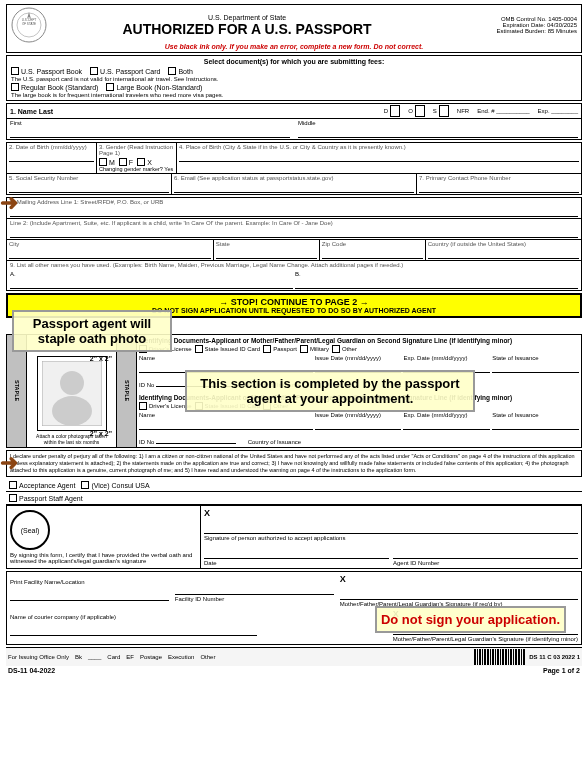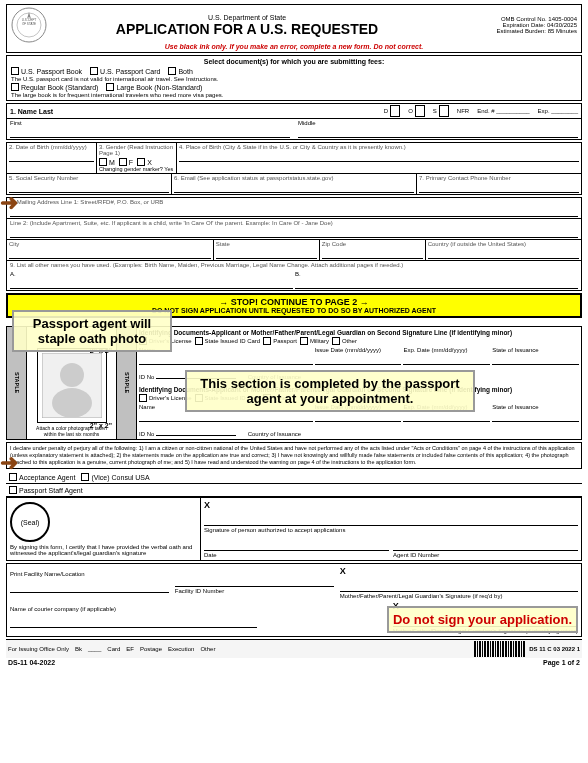--- a/index.html
+++ b/index.html
@@ -220,21 +220,21 @@
     .other-names-sub {
       display: flex;
       gap: 2px;
       padding: 1px 3px;
     }
 
     
     .stop-section {
       background: #ffff00;
       border: 2px solid #000;
-      margin-bottom: 8px;
+      margin-bottom: 16px;
       padding: 2px 4px;
     }
     .stop-title {
       font-size: 9px;
       font-weight: bold;
       text-align: center;
       color: #000;
     }
     .stop-subtitle {
       font-size: 7px;
@@ -300,21 +300,21 @@
       font-size: 13px;
       font-weight: bold;
       color: #000;
       z-index: 10;
       text-align: center;
     }
 
     
     .do-not-sign-text {
       position: absolute;
-      right: 10px;
+      right: 22px;
       bottom: 130px;
       background: rgba(255,255,200,0.9);
       border: 2px solid #999;
       padding: 4px;
       font-size: 13px;
       font-weight: bold;
       color: #cc0000;
       z-index: 10;
     }
     .id-section-title {
@@ -443,21 +443,21 @@
         <svg width="36" height="36" viewBox="0 0 36 36">
           <circle cx="18" cy="18" r="17" fill="none" stroke="#888" stroke-width="1"></circle>
           <circle cx="18" cy="18" r="12" fill="none" stroke="#888" stroke-width="0.5"></circle>
           <text x="18" y="14" text-anchor="middle" font-size="3" fill="#555">U.S. DEPT</text>
           <text x="18" y="18" text-anchor="middle" font-size="3" fill="#555">OF STATE</text>
           <polygon points="18,5 20,12 18,10 16,12" fill="#888"></polygon>
         </svg>
       </div>
       <div class="header-center">
         <div style="font-size:7px;">U.S. Department of State</div>
-        <div class="header-title">APPLICATION FOR A U.S. REQUESTED</div>
+        <div class="header-title">AUTHORIZED FOR A U.S. PASSPORT</div>
       </div>
       <div class="header-right">
         <div>OMB Control No. 1405-0004</div>
         <div>Expiration Date: 04/30/2025</div>
         <div>Estimated Burden: 85 Minutes</div>
       </div>
     </div>
     <div class="header-note">Use black ink only. If you make an error, complete a new form. Do not correct.</div>
   </div>
 

